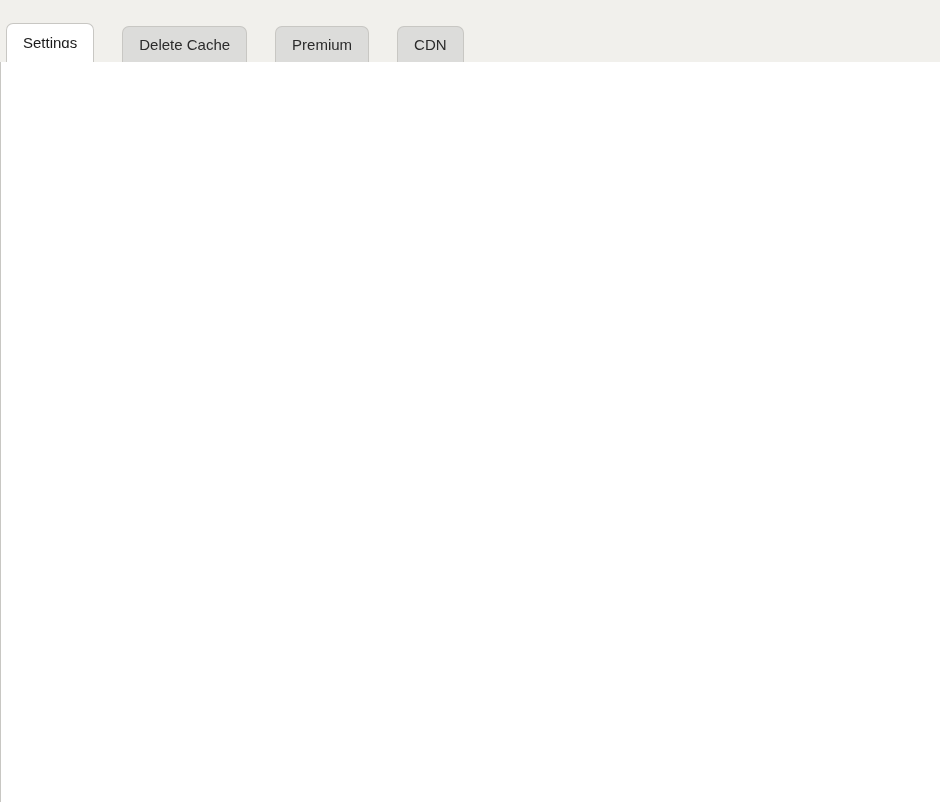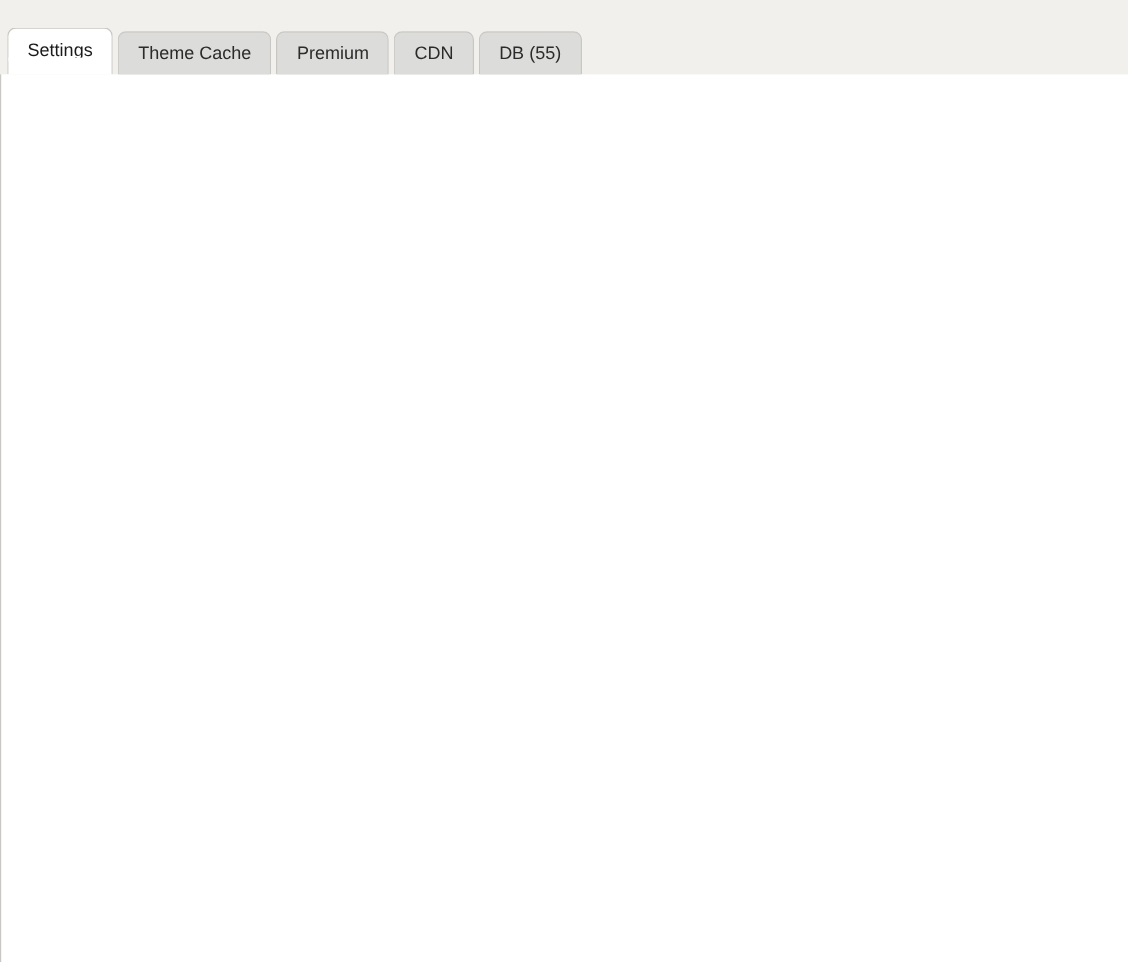--- a/index.html
+++ b/index.html
@@ -28,20 +28,21 @@
     position: absolute;
     left: 0; top: 0;
     width: 940px;
     height: 62px;
     background: #f1f0ec;
     display: flex;
     align-items: flex-end;
     padding-left: 6px;
     box-sizing: border-box;
     z-index: 3;
+    gap: 24px;
   }
   .tab {
     position: relative;
     height: 36px;
     line-height: 36px;
     padding: 0 16px;
     margin-right: 4px;
     font-size: 15px;
     color: #2b2b2b;
     background: #dcdcda;
@@ -196,24 +197,23 @@
     transform: rotate(45deg);
   }
 </style>
 </head>
 <body>
 
 <div id="app">
 
   <div id="tabstrip">
       <div class="tab active">Settings</div>
-      <div class="tab">Theme Cache</div>
+      <div class="tab">Delete Cache</div>
       <div class="tab">Premium</div>
       <div class="tab">CDN</div>
-      <div class="tab">DB (55)</div>
     </div>
   <div id="panel"></div>
   <div id="tab-notch"></div>
 
   <div id="form">
       <div class="row">
         <div class="lbl">Cache System :</div>
         <div class="ctrl">
           <div class="cb"></div>
           <span class="desc"><span>Enable</span></span>

